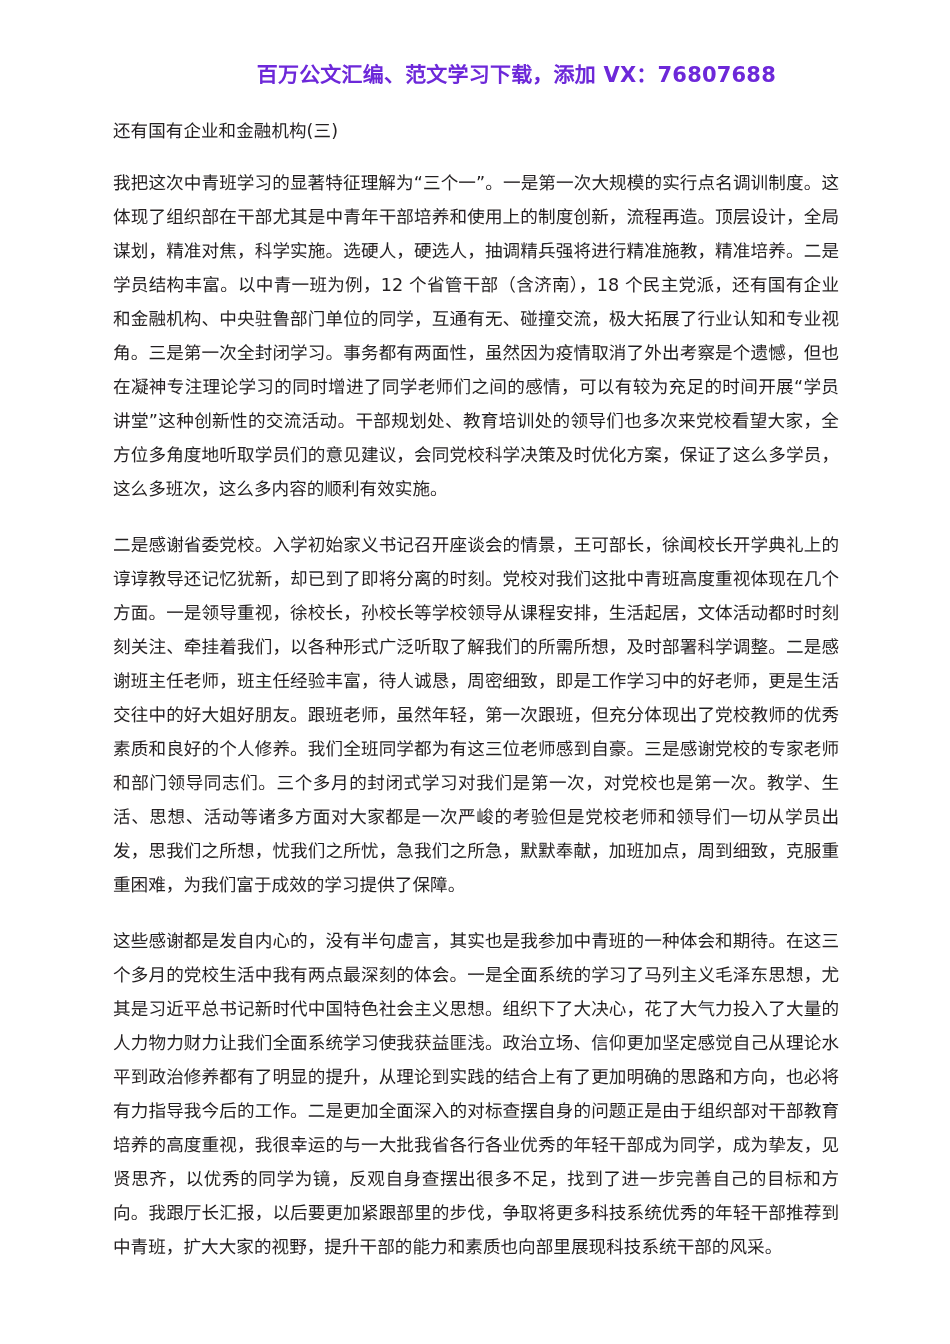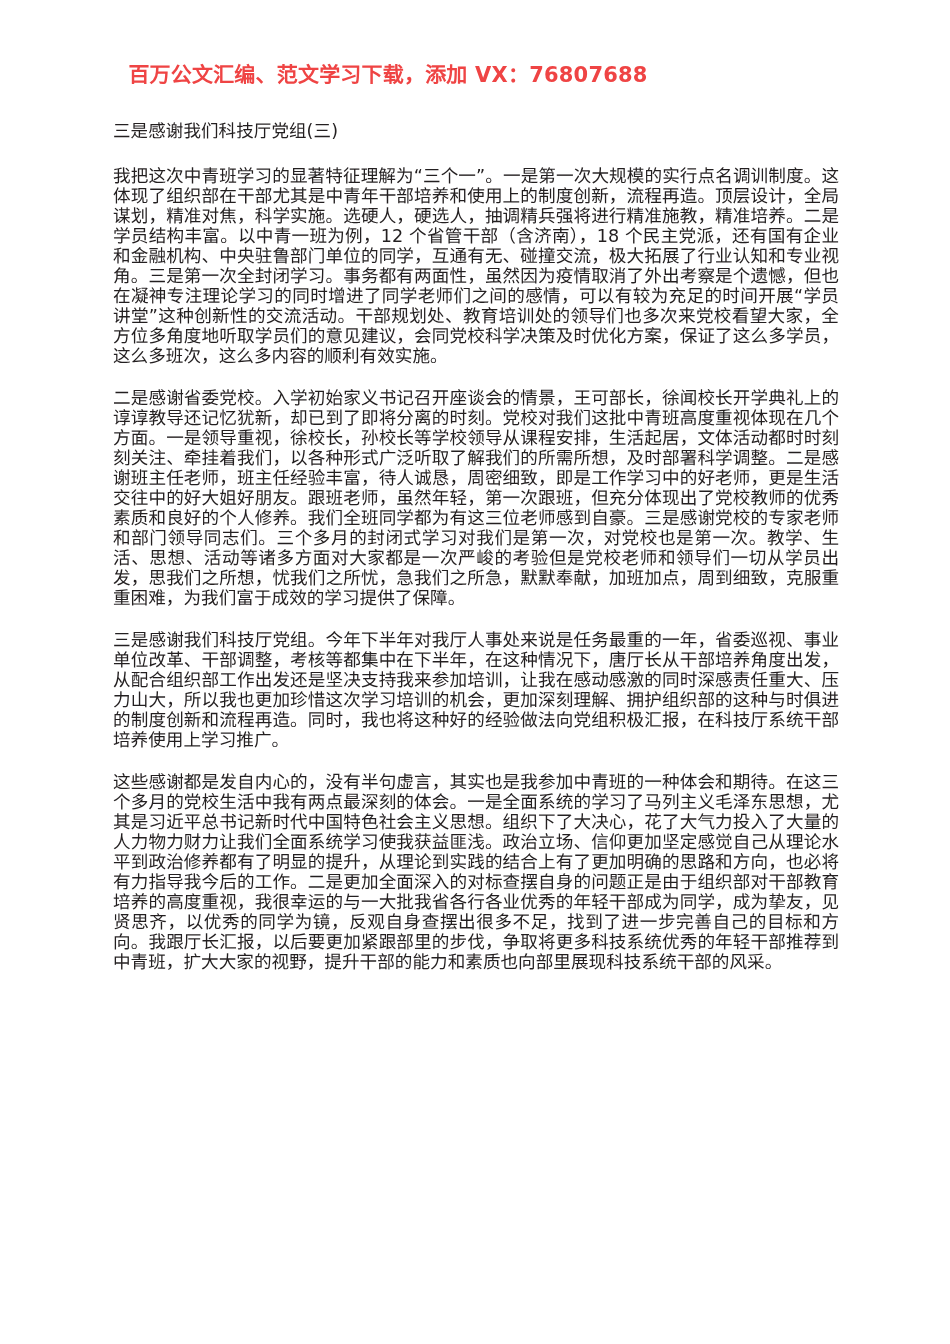--- a/index.html
+++ b/index.html
@@ -17,46 +17,46 @@
     box-sizing: border-box;
     font-family: "DejaVu Serif", "Liberation Serif", serif;
     -webkit-font-smoothing: antialiased;
   }
   
   .promo {
     position: absolute;
     left: 0;
     top: 58px;
     width: 776px;
-    text-align: center;
+    text-align: right;
     font-family: "DejaVu Sans", "Liberation Sans", sans-serif;
     font-size: 21px;
     font-weight: 700;
     letter-spacing: 0.2px;
-    color: #ef4444;
+    color: #6d28d9;
     white-space: nowrap;
   }
   
   .doc {
     position: absolute;
     left: 113px;
     top: 118px;
     width: 726px;
   }
   .doc-title {
     font-size: 17.5px;
     line-height: 26px;
     color: #231f20;
     margin: 0 0 22px 0;
     font-weight: 400;
     letter-spacing: 0.1px;
   }
   .para {
     font-size: 17.6px;
-    line-height: 20px;
+    line-height: 34px;
     color: #231f20;
     margin: 0 0 22px 0;
     text-align: justify;
     text-justify: inter-ideograph;
     text-align-last: left;
     letter-spacing: 0.02px;
     word-break: break-all;
   }
   .para:last-child { margin-bottom: 18px; }
   
@@ -66,25 +66,24 @@
 </style>
 </head>
 <body>
 
 <div id="page">
 
   <div class="promo">百万公文汇编、范文学习下载，添加 VX：76807688</div>
 
   <div class="doc">
 
-    <h1 class="doc-title">三是感谢我们科技厅党组(三)</h1>
+    <h1 class="doc-title">还有国有企业和金融机构(三)</h1>
 
     <p class="para">我把这次中青班学习的显著特征理解为“三个一”。一是第一次大规模的实行点名调训制度。这体现了组织部在干部尤其是中青年干部培养和使用上的制度创新，流程再造。顶层设计，全局谋划，精准对焦，科学实施。选硬人，硬选人，抽调精兵强将进行精准施教，精准培养。二是学员结构丰富。以中青一班为例，12 个省管干部（含济南），18 个民主党派，还有国有企业和金融机构、中央驻鲁部门单位的同学，互通有无、碰撞交流，极大拓展了行业认知和专业视角。三是第一次全封闭学习。事务都有两面性，虽然因为疫情取消了外出考察是个遗憾，但也在凝神专注理论学习的同时增进了同学老师们之间的感情，可以有较为充足的时间开展“学员讲堂”这种创新性的交流活动。干部规划处、教育培训处的领导们也多次来党校看望大家，全方位多角度地听取学员们的意见建议，会同党校科学决策及时优化方案，保证了这么多学员，这么多班次，这么多内容的顺利有效实施。</p>
 
     <p class="para">二是感谢省委党校。入学初始家义书记召开座谈会的情景，王可部长，徐闻校长开学典礼上的谆谆教导还记忆犹新，却已到了即将分离的时刻。党校对我们这批中青班高度重视体现在几个方面。一是领导重视，徐校长，孙校长等学校领导从课程安排，生活起居，文体活动都时时刻刻关注、牵挂着我们，以各种形式广泛听取了解我们的所需所想，及时部署科学调整。二是感谢班主任老师，班主任经验丰富，待人诚恳，周密细致，即是工作学习中的好老师，更是生活交往中的好大姐好朋友。跟班老师，虽然年轻，第一次跟班，但充分体现出了党校教师的优秀素质和良好的个人修养。我们全班同学都为有这三位老师感到自豪。三是感谢党校的专家老师和部门领导同志们。三个多月的封闭式学习对我们是第一次，对党校也是第一次。教学、生活、思想、活动等诸多方面对大家都是一次严峻的考验但是党校老师和领导们一切从学员出发，思我们之所想，忧我们之所忧，急我们之所急，默默奉献，加班加点，周到细致，克服重重困难，为我们富于成效的学习提供了保障。</p>
 
-    <p class="para">三是感谢我们科技厅党组。今年下半年对我厅人事处来说是任务最重的一年，省委巡视、事业单位改革、干部调整，考核等都集中在下半年，在这种情况下，唐厅长从干部培养角度出发，从配合组织部工作出发还是坚决支持我来参加培训，让我在感动感激的同时深感责任重大、压力山大，所以我也更加珍惜这次学习培训的机会，更加深刻理解、拥护组织部的这种与时俱进的制度创新和流程再造。同时，我也将这种好的经验做法向党组积极汇报，在科技厅系统干部培养使用上学习推广。</p>
 
     <p class="para">这些感谢都是发自内心的，没有半句虚言，其实也是我参加中青班的一种体会和期待。在这三个多月的党校生活中我有两点最深刻的体会。一是全面系统的学习了马列主义毛泽东思想，尤其是习近平总书记新时代中国特色社会主义思想。组织下了大决心，花了大气力投入了大量的人力物力财力让我们全面系统学习使我获益匪浅。政治立场、信仰更加坚定感觉自己从理论水平到政治修养都有了明显的提升，从理论到实践的结合上有了更加明确的思路和方向，也必将有力指导我今后的工作。二是更加全面深入的对标查摆自身的问题正是由于组织部对干部教育培养的高度重视，我很幸运的与一大批我省各行各业优秀的年轻干部成为同学，成为挚友，见贤思齐，以优秀的同学为镜，反观自身查摆出很多不足，找到了进一步完善自己的目标和方向。我跟厅长汇报，以后要更加紧跟部里的步伐，争取将更多科技系统优秀的年轻干部推荐到中青班，扩大大家的视野，提升干部的能力和素质也向部里展现科技系统干部的风采。</p>
 
   </div>
 
 </div>
 
 </body></html>

